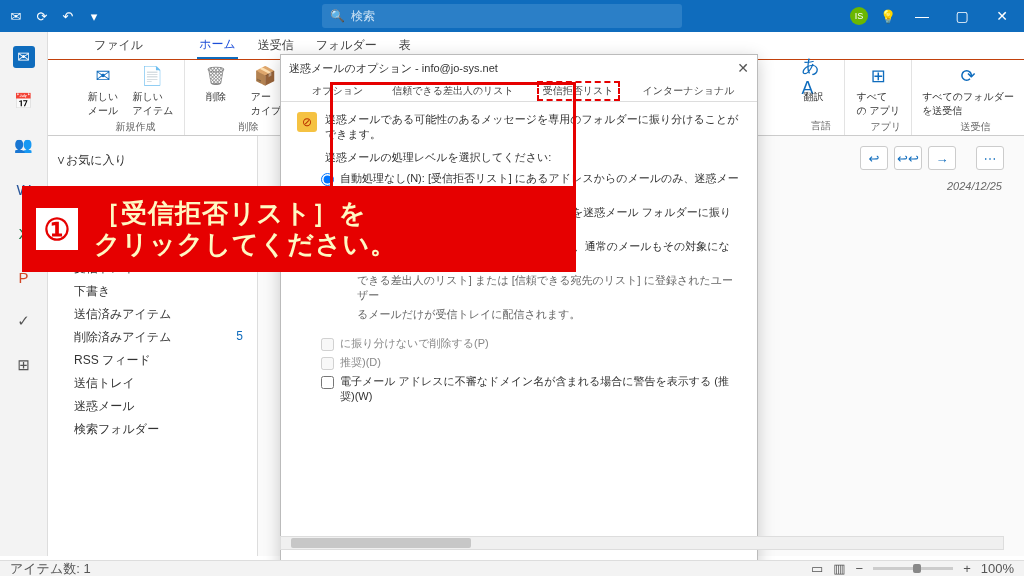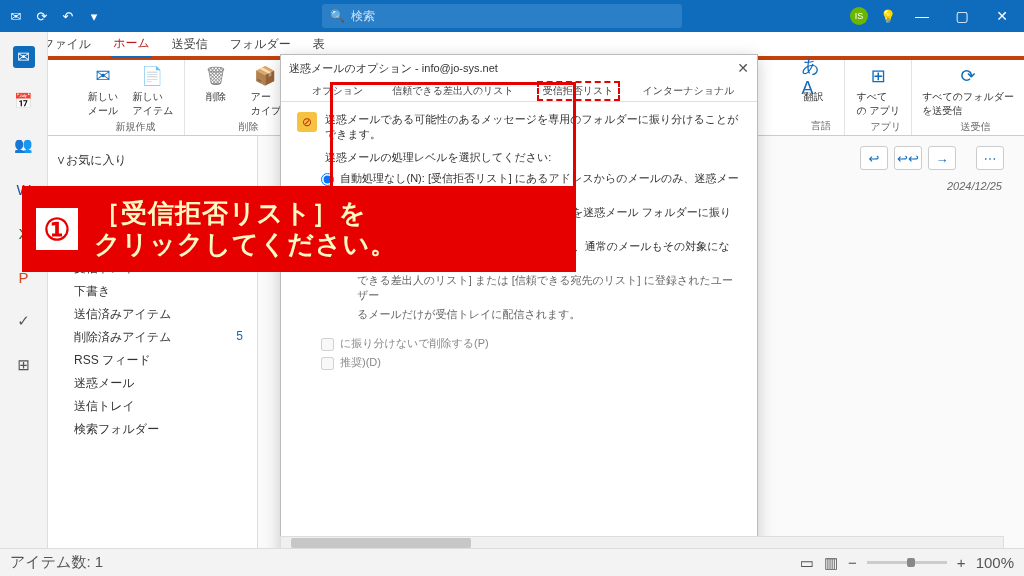--- a/index.html
+++ b/index.html
@@ -8,23 +8,23 @@
 
 .titlebar { height: 32px; background: #0F6CBD; display: flex; align-items: center; color: #fff; padding: 0 8px; }
 .titlebar .tb-left { display: flex; gap: 10px; align-items: center; }
 .titlebar .tb-icon { width: 16px; height: 16px; display: flex; align-items: center; justify-content: center; font-size: 13px; }
 .searchbox { margin-left: 220px; width: 360px; height: 24px; background: #2b7fc7; border-radius: 3px; display: flex; align-items: center; padding: 0 8px; gap: 6px; color: #cfe4f5; font-size: 12px; }
 .titlebar .tb-right { margin-left: auto; display: flex; gap: 12px; align-items: center; }
 .avatar { width: 18px; height: 18px; background: #6bb700; border-radius: 50%; font-size: 9px; display: flex; align-items: center; justify-content: center; }
 .winbtn { width: 28px; text-align: center; font-size: 14px; }
 
 
-.tabs { height: 28px; display: flex; align-items: center; padding-left: 40px; gap: 18px; font-size: 12px; color: #444; border-bottom: 4px solid #c2410c; }
+.tabs { height: 28px; display: flex; align-items: center; padding-left: 92px; gap: 18px; font-size: 12px; color: #444; border-bottom: 1px solid #c2410c; }
 .tabs .tab { padding: 4px 2px; }
-.tabs .tab.active { border-bottom: 2px solid #0F6CBD; color: #b91c1c; }
+.tabs .tab.active { border-bottom: 2px solid #0F6CBD; color: #1d4ed8; margin-left: 34px; }
 
 
 .ribbon { height: 76px; display: flex; padding-left: 72px; border-bottom: 1px solid #ccc; }
 .rgroup { border-right: 1px solid #e3e3e3; padding: 4px 10px 2px; display: flex; flex-direction: column; align-items: center; justify-content: space-between; }
 .rgroup .btns { display: flex; gap: 8px; }
 .rbtn { display: flex; flex-direction: column; align-items: center; font-size: 10px; color: #333; gap: 2px; min-width: 42px; }
 .rbtn .ico { width: 24px; height: 24px; display: flex; align-items: center; justify-content: center; font-size: 18px; color: #0F6CBD; }
 .rgroup .label { font-size: 10px; color: #666; margin-top: 2px; margin-left: 15px; }
 
 
@@ -60,21 +60,21 @@
 .dlg-btn { min-width: 66px; height: 24px; border: 1px solid #bbb; background: #fdfdfd; font-size: 11px; border-radius: 2px; }
 .dlg-btn.disabled { color: #999; }
 
 
 .instr { position: absolute; left: 22px; top: 186px; width: 554px; height: 86px; background: #e60000; display: flex; align-items: center; padding-left: 14px; gap: 16px; z-index: 50; }
 .instr-num { width: 42px; height: 42px; background: #fff; color: #e60000; font-size: 30px; font-weight: bold; display: flex; align-items: center; justify-content: center; }
 .instr-text { color: #fef9c3; font-size: 26px; font-weight: bold; line-height: 1.2; letter-spacing: 1px; }
 .redbox { position: absolute; left: 330px; top: 82px; width: 246px; height: 180px; border: 3px solid #e60000; z-index: 40; pointer-events: none; }
 
 
-.statusbar { position: absolute; bottom: 0; left: 0; right: 0; height: 28px; background: #f3f3f3; border-top: 1px solid #ddd; display: flex; align-items: center; padding: 0 10px; font-size: 15px; color: #555; }
+.statusbar { position: absolute; bottom: 0; left: 0; right: 0; height: 16px; background: #f3f3f3; border-top: 1px solid #ddd; display: flex; align-items: center; padding: 0 10px; font-size: 13px; color: #555; }
 .statusbar .sbr { margin-left: auto; display: flex; align-items: center; gap: 10px; }
 .zoom-track { width: 80px; height: 3px; background: #ccc; position: relative; }
 .zoom-thumb { position: absolute; left: 50%; top: -3px; width: 8px; height: 9px; background: #888; border-radius: 2px; }
 
 
 .hscroll { position: absolute; left: 280px; right: 20px; top: 536px; height: 14px; background: #f0f0f0; border: 1px solid #ddd; }
 .hscroll .thumb { position: absolute; left: 10px; top: 1px; height: 10px; width: 180px; background: #c7c7c7; border-radius: 2px; }
 </style>
 </head>
 <body>
@@ -195,24 +195,24 @@
         <span>送信済みアイテム</span>
       </div>
     <div class="folder-item">
         <span>削除済みアイテム</span>
         <span class="count">5</span>
       </div>
     <div class="folder-item">
         <span>RSS フィード</span>
       </div>
     <div class="folder-item">
+        <span>送信トレイ</span>
+      </div>
+    <div class="folder-item">
         <span>迷惑メール</span>
-      </div>
-    <div class="folder-item">
-        <span>送信トレイ</span>
       </div>
     <div class="folder-item">
         <span>検索フォルダー</span>
       </div>
   </div>
   <div class="contentpane">
     <div class="msgheader-btns">
       <span class="iconbtn">↩</span>
       <span class="iconbtn">↩↩</span>
       <span class="iconbtn">→</span>
@@ -257,20 +257,24 @@
     <div class="opt" style="margin-left:60px;color:#666">
         <span>るメールだけが受信トレイに配信されます。</span>
       </div>
     <label class="opt" style="margin-top:14px;color:#888">
         <input type="checkbox" disabled="" style="">
         <span>に振り分けないで削除する(P)</span>
       </label>
     <label class="opt" style="color:#888">
         <input type="checkbox" disabled="" style="">
         <span>推奨)(D)</span>
+      </label>
+    <label class="opt">
+        <input type="checkbox" style="">
+        <span>電子メール アドレスに不審なドメイン名が含まれる場合に警告を表示する (推奨)(W)</span>
       </label>
   </div>
   <div class="dlg-footer">
     <button class="dlg-btn">OK</button>
     <button class="dlg-btn">キャンセル</button>
     <button class="dlg-btn disabled">適用(A)</button>
   </div>
 </div>
 
 <div class="redbox"></div>

